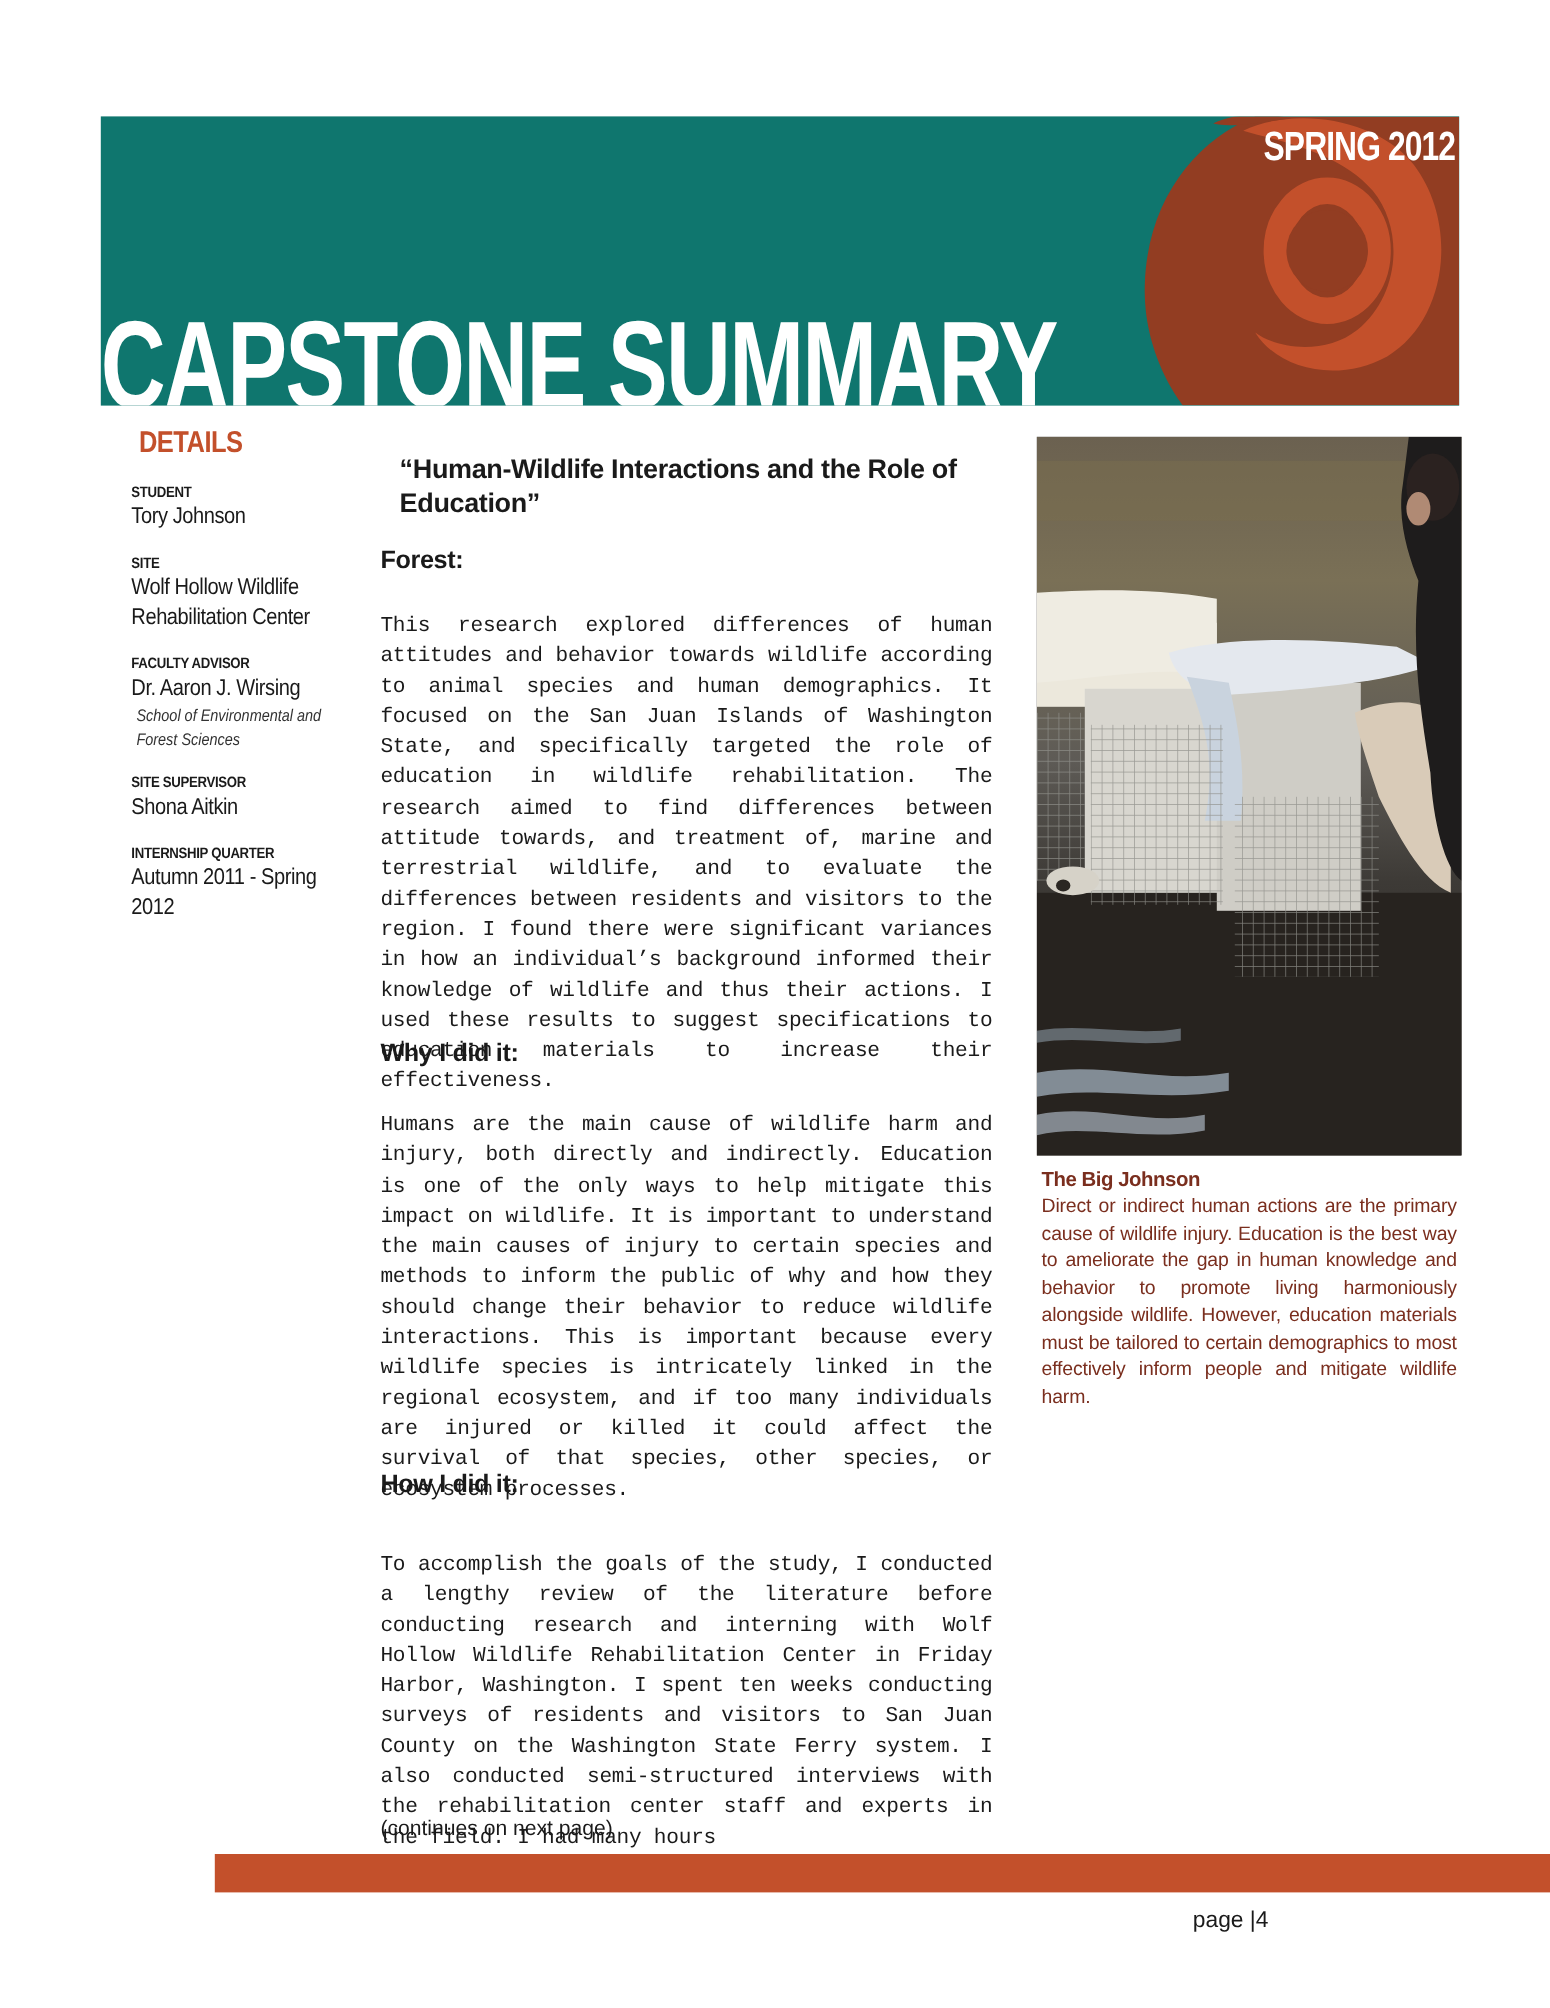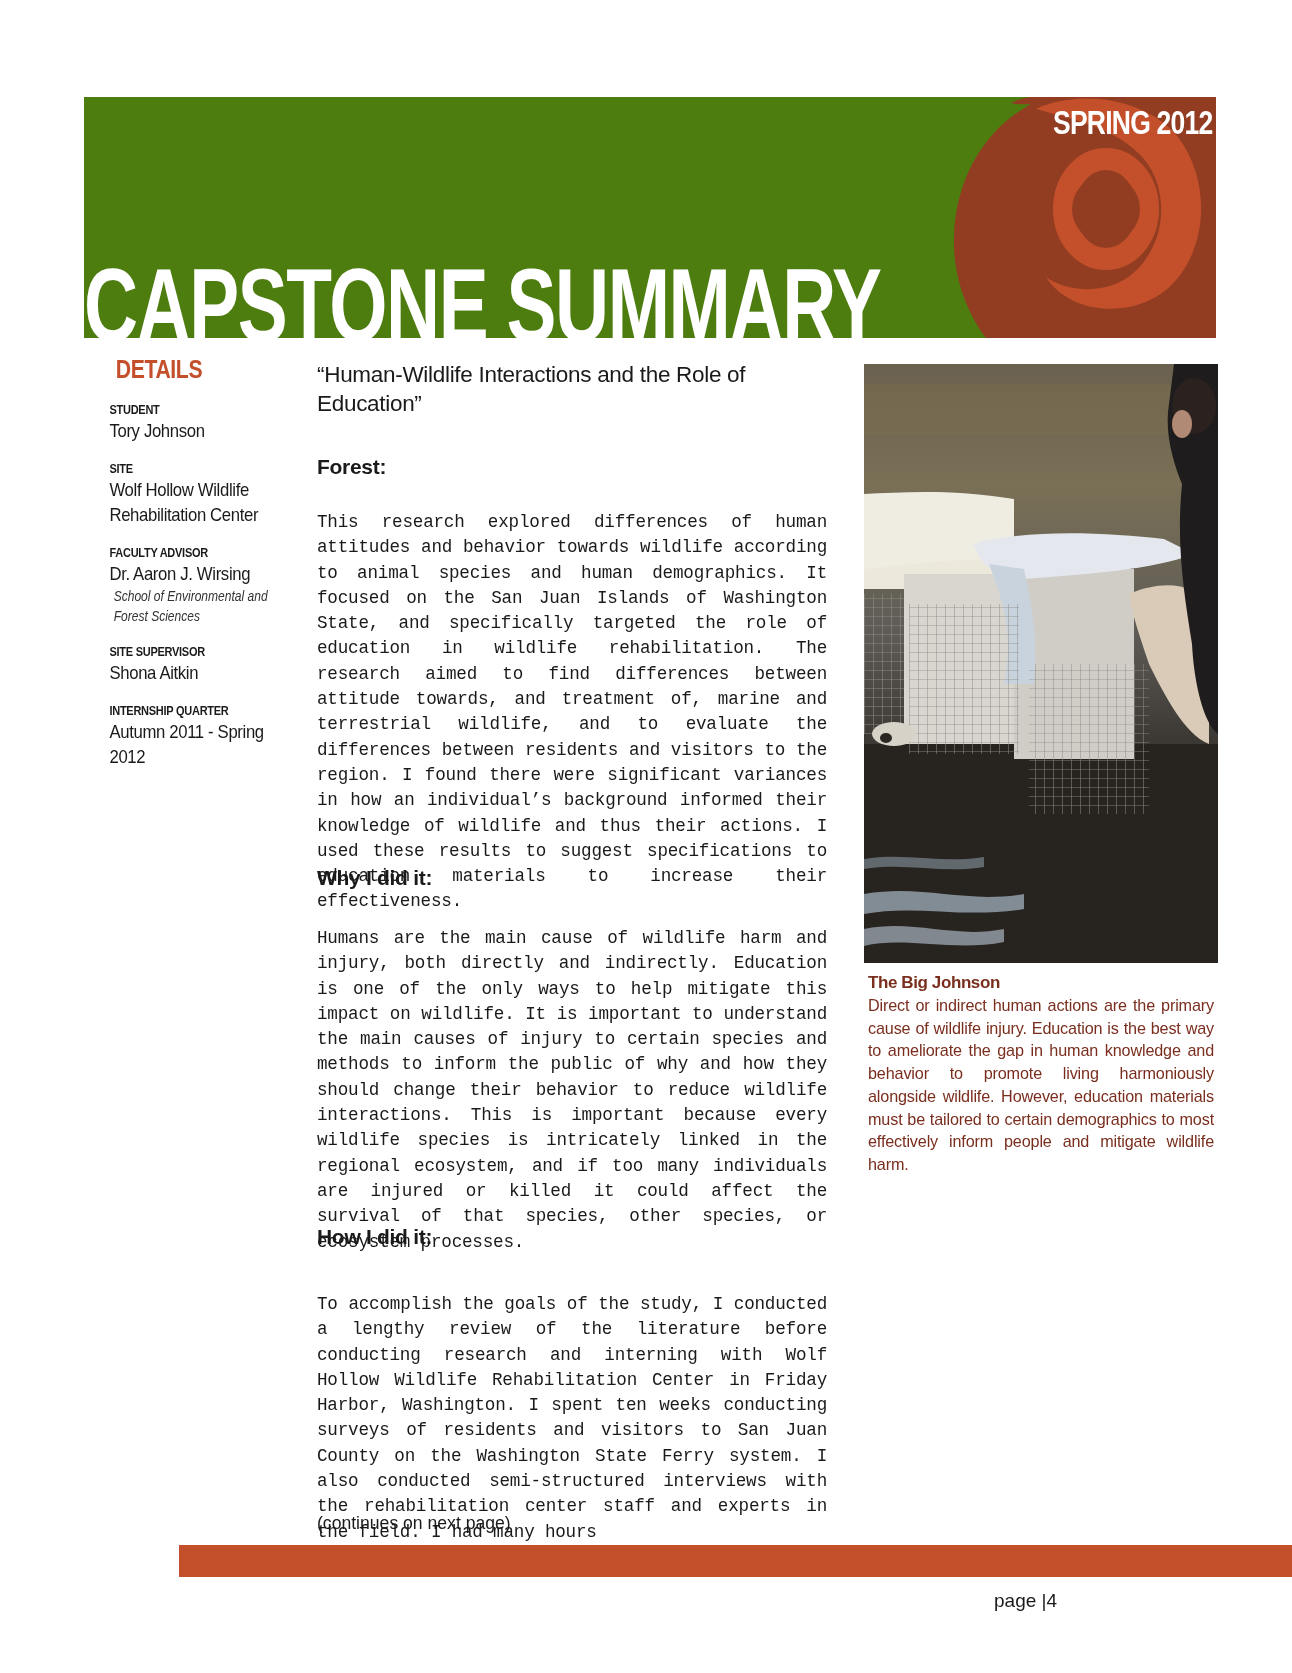--- a/index.html
+++ b/index.html
@@ -1,20 +1,20 @@
 <!DOCTYPE html>
 <html><head>
   <meta charset="utf-8">
   <style>
     html, body { margin: 0; padding: 0; background: #ffffff; }
     body { width: 1292px; height: 1673px; position: relative; overflow: hidden;
       font-family: "Liberation Sans", "DejaVu Sans", sans-serif; color: #1a1a1a; }
 
     .header-bar { position: absolute; left: 84px; top: 97px; width: 1132px; height: 241px;
-      background: #4d7c0f; overflow: hidden; }
+      background: #0f766e; overflow: hidden; }
     .swirl { position: absolute; right: 0; top: 0; width: 300px; height: 241px; }
     .season { position: absolute; right: 4px; top: 6px; color: #ffffff; font-weight: bold;
       font-size: 34px; letter-spacing: -1px; transform: scaleX(0.78); transform-origin: right top;
       font-family: "Liberation Sans", sans-serif; }
     .doc-title { position: absolute; left: 0; bottom: -19px; color: #ffffff; font-weight: bold;
       font-size: 104px; letter-spacing: -2px; line-height: 1; white-space: nowrap;
       transform: scaleX(0.72); transform-origin: left bottom;
       font-family: "Liberation Sans", sans-serif; }
 
     .details { position: absolute; left: 84px; top: 355px; width: 212px; text-align: left; }
@@ -22,21 +22,21 @@
       transform: scaleX(0.85); transform-origin: right center; margin-bottom: 18px; }
     .detail-label { font-weight: bold; font-size: 12.5px; letter-spacing: -0.3px; margin-top: 18px; line-height: 16px;
       transform: scaleX(0.88); transform-origin: right center; }
     .detail-label:first-of-type { margin-top: 0; }
     .detail-value { font-size: 19px; line-height: 25px; letter-spacing: -0.4px;
       transform: scaleX(0.88); transform-origin: right center; }
     .detail-sub { font-size: 14px; line-height: 20px; font-style: italic; color: #333;
       transform: scaleX(0.86); transform-origin: right center; }
 
     .main { position: absolute; left: 317px; top: 360px; width: 510px; }
-    .article-title { font-weight: normal; font-size: 22.5px; line-height: 29px; letter-spacing: -0.3px; margin: 0; }
+    .article-title { font-weight: bold; font-size: 22.5px; line-height: 29px; letter-spacing: -0.3px; margin: 16px; }
     .section-heading { font-weight: bold; font-size: 21px; margin: 0; letter-spacing: -0.3px; }
     .para { font-size: 17.6px; line-height: 25.3px; text-align: justify; margin: 0; letter-spacing: -0.2px; font-family: Liberation Mono, monospace; }
     .sec-summary { position: absolute; top: 95px; }
     .para-summary { position: absolute; top: 150px; width: 510px; }
     .sec-why { position: absolute; top: 506px; }
     .para-why { position: absolute; top: 566px; width: 510px; }
     .sec-how { position: absolute; top: 865px; }
     .para-how { position: absolute; top: 932px; width: 510px; }
     .continues { position: absolute; top: 1153px; font-size: 17.6px; }
 

